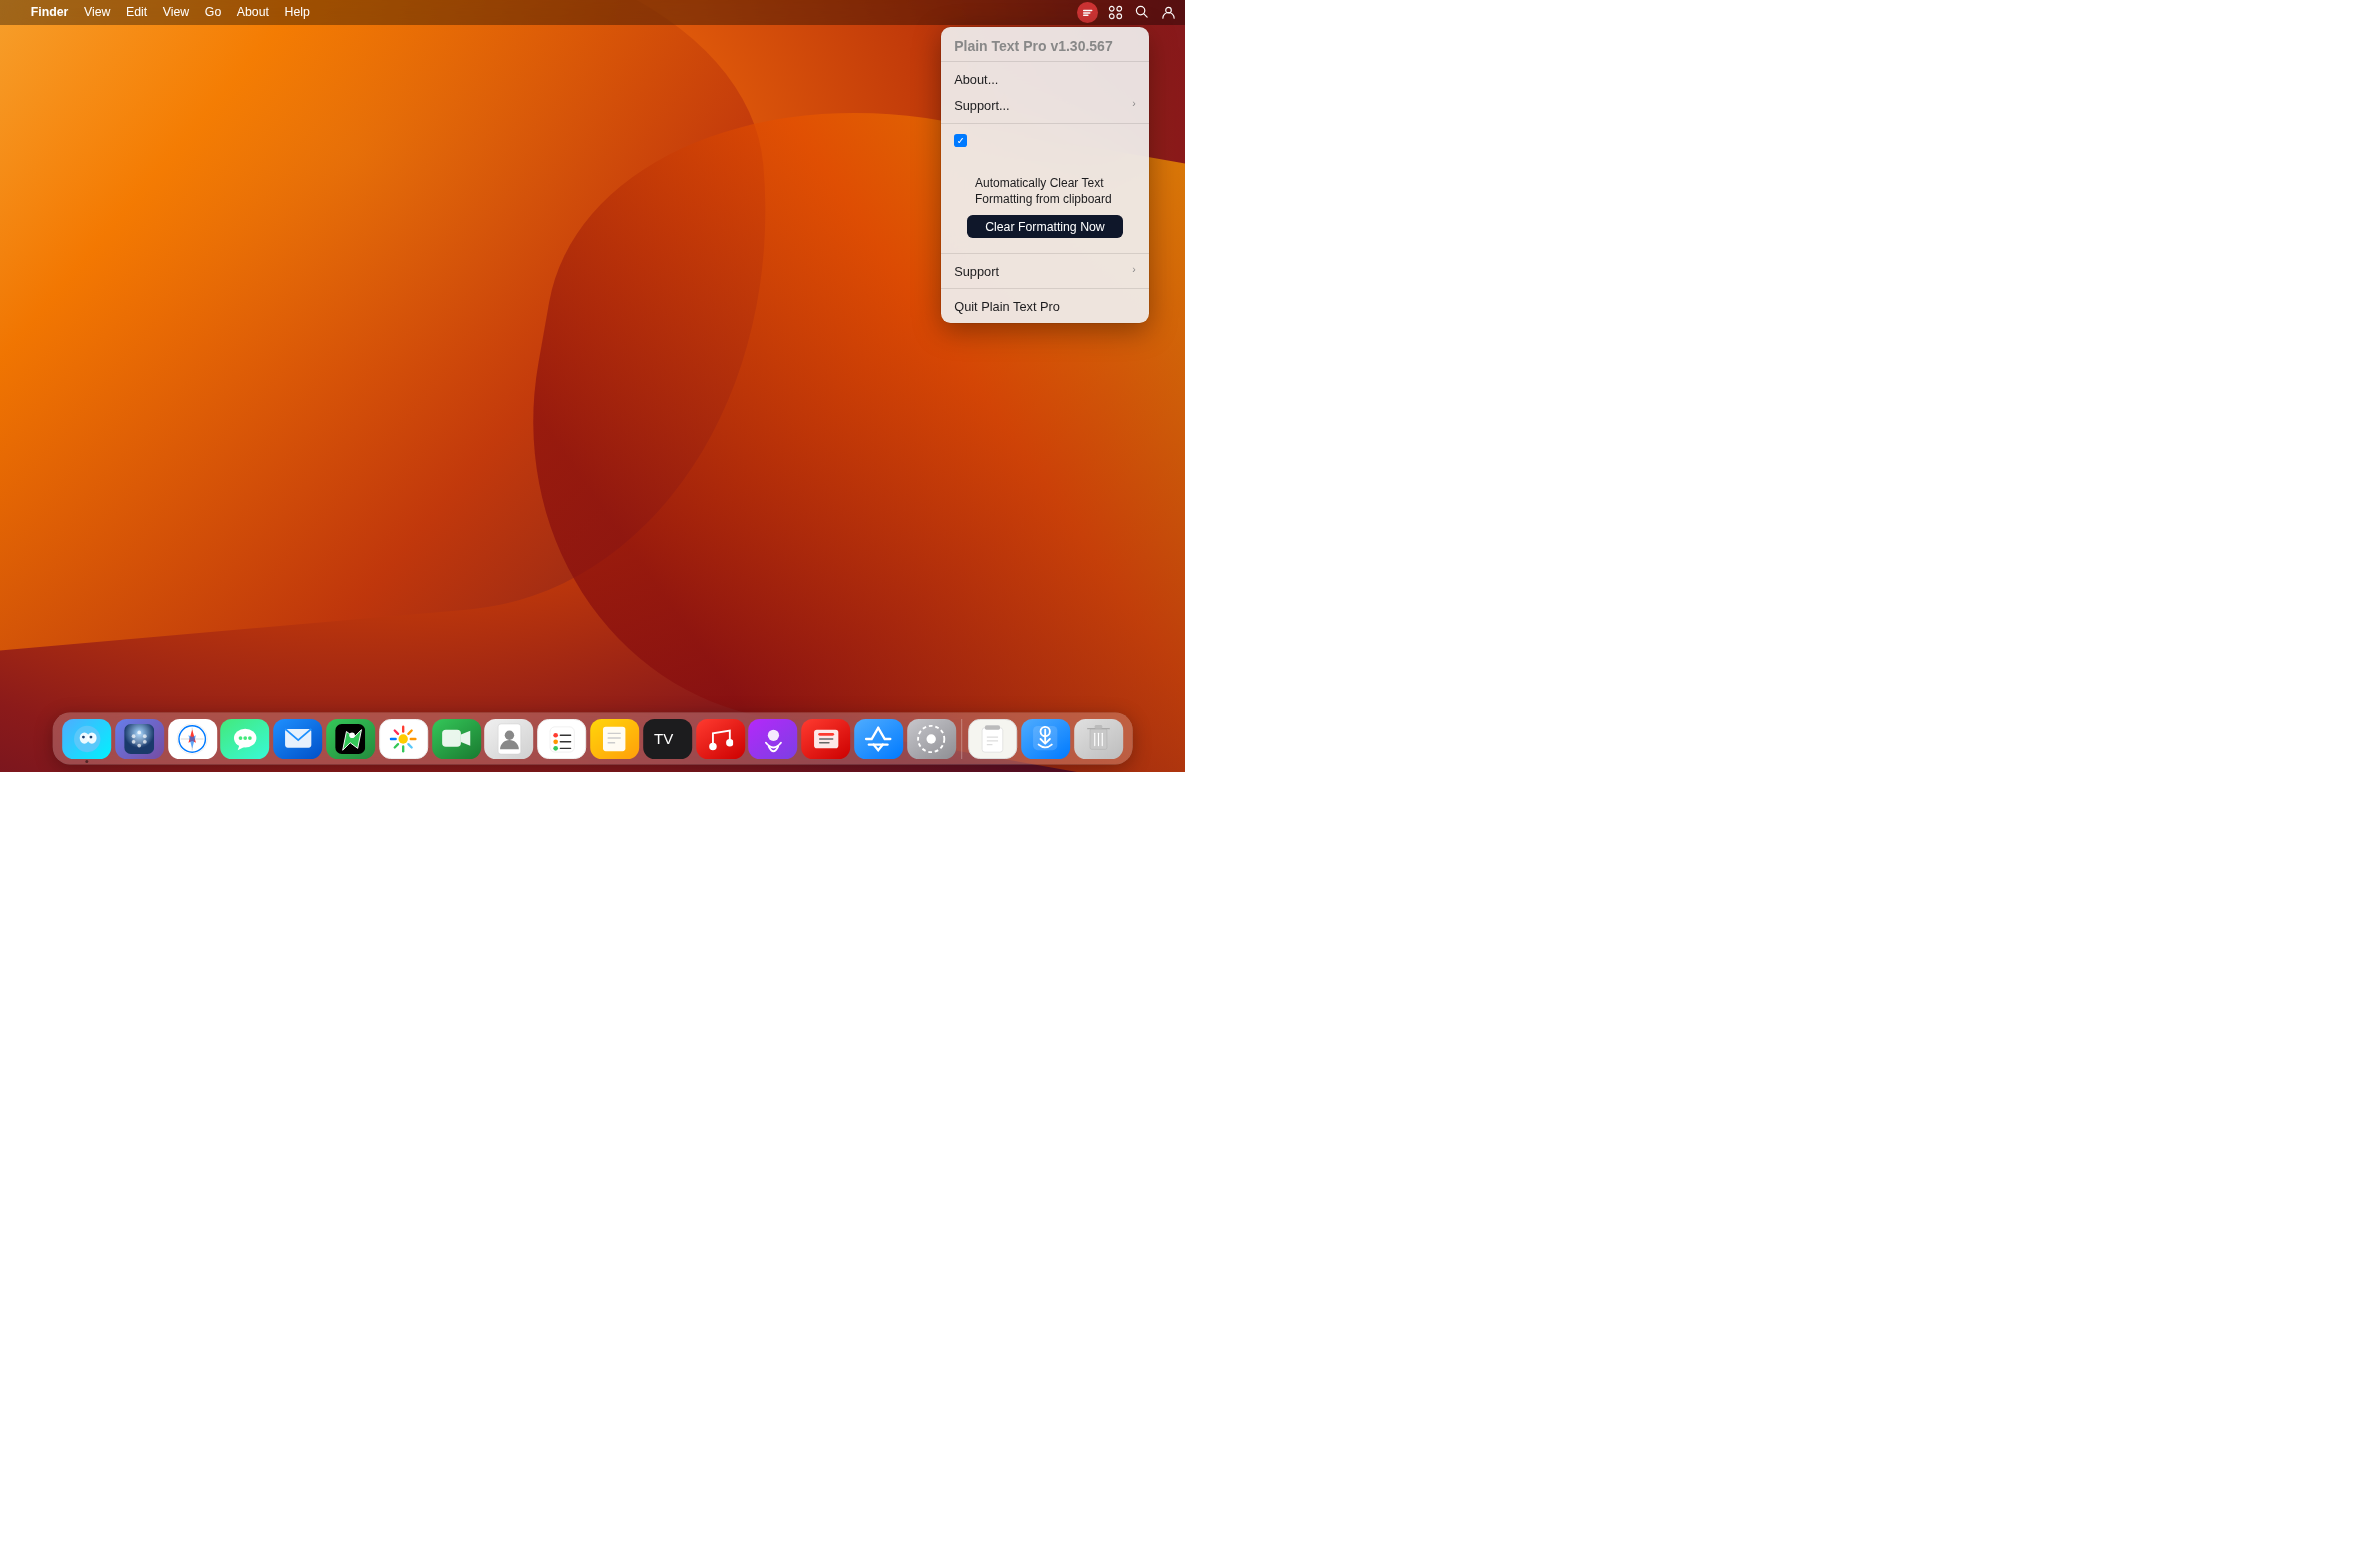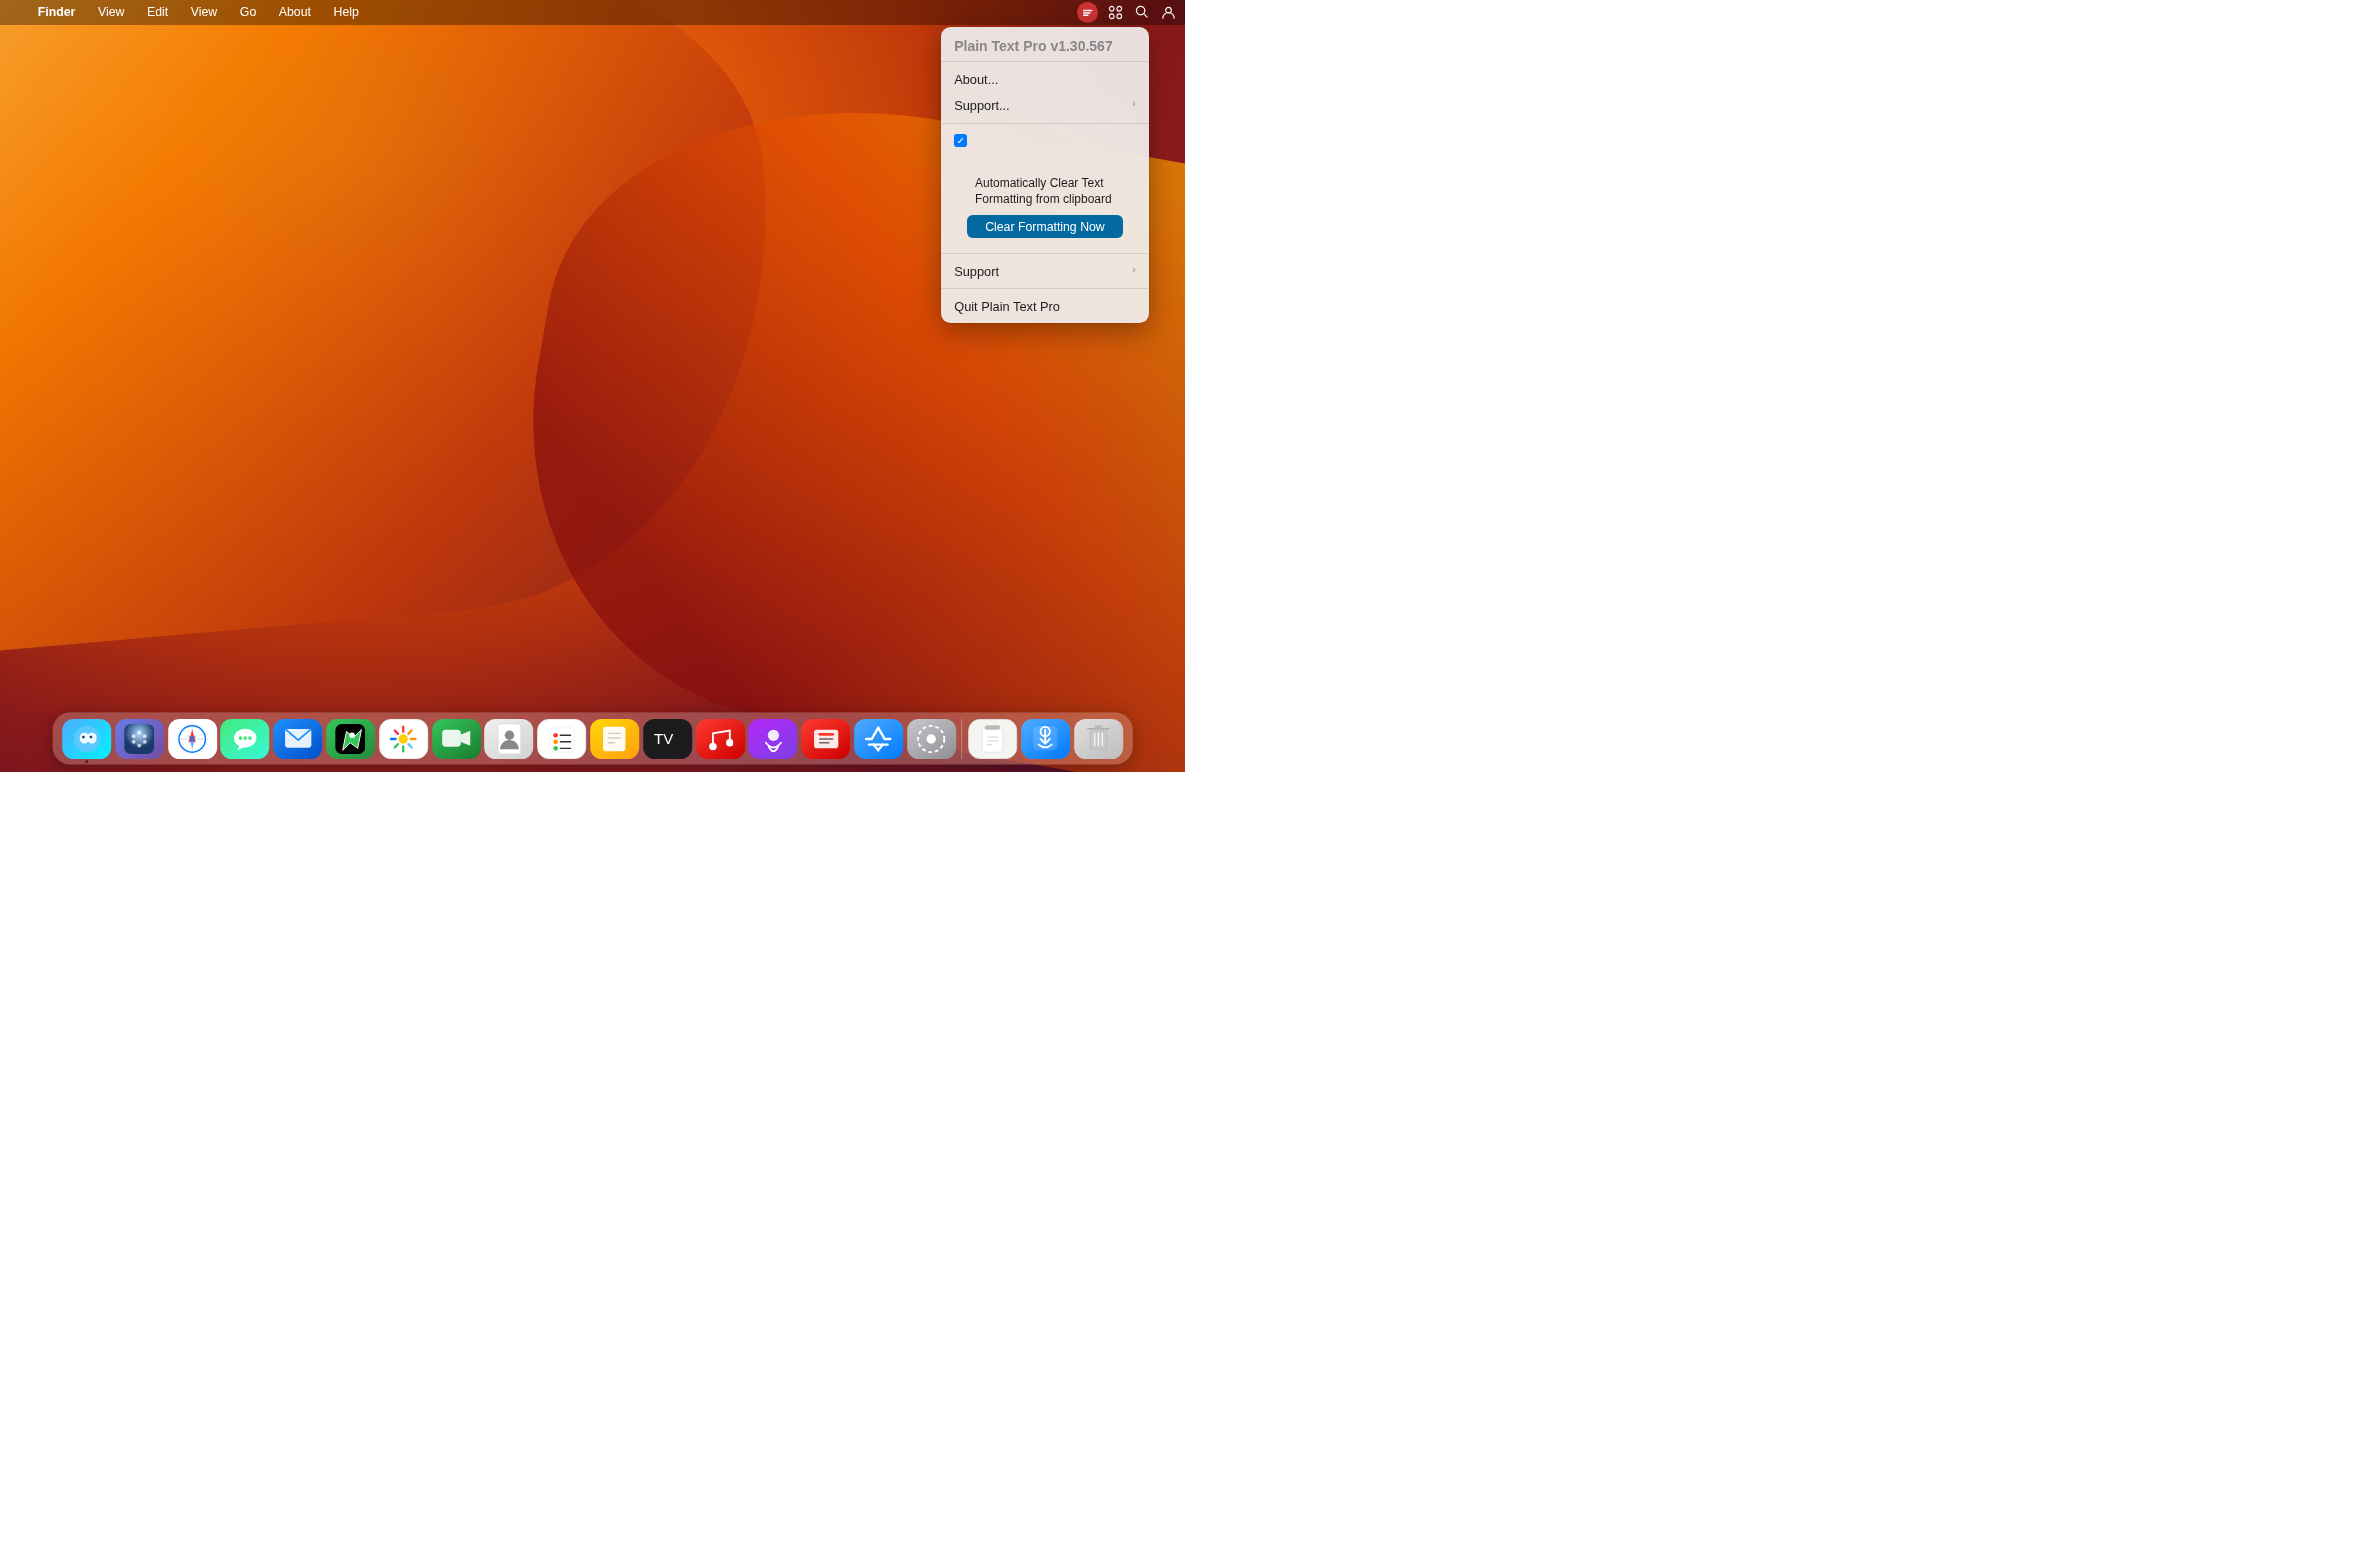--- a/index.html
+++ b/index.html
@@ -60,21 +60,21 @@
       align-items: center;
       padding: 0 7.6px;
       z-index: 100;
       color: white;
       font-size: 12.3px;
     }
 
     .menubar-left {
       display: flex;
       align-items: center;
-      gap: 15px;
+      gap: 8px;
     }
 
     .menubar-right {
       margin-left: auto;
       display: flex;
       align-items: center;
       gap: 9.5px;
     }
 
     .menubar-item {
@@ -199,21 +199,21 @@
       color: #1c1c1e;
       line-height: 1.3;
       margin-top: 43px;
     }
 
     
     .clear-btn {
       display: block;
       margin: 0 13.2px 7.6px;
       padding: 4.7px 9.5px;
-      background: #0369a1;
+      background: #0f172a;
       color: white;
       border: none;
       border-radius: 5.7px;
       font-size: 12.3px;
       font-weight: 500;
       cursor: pointer;
       text-align: center;
       width: calc(100% - 26.5px);
     }
 

